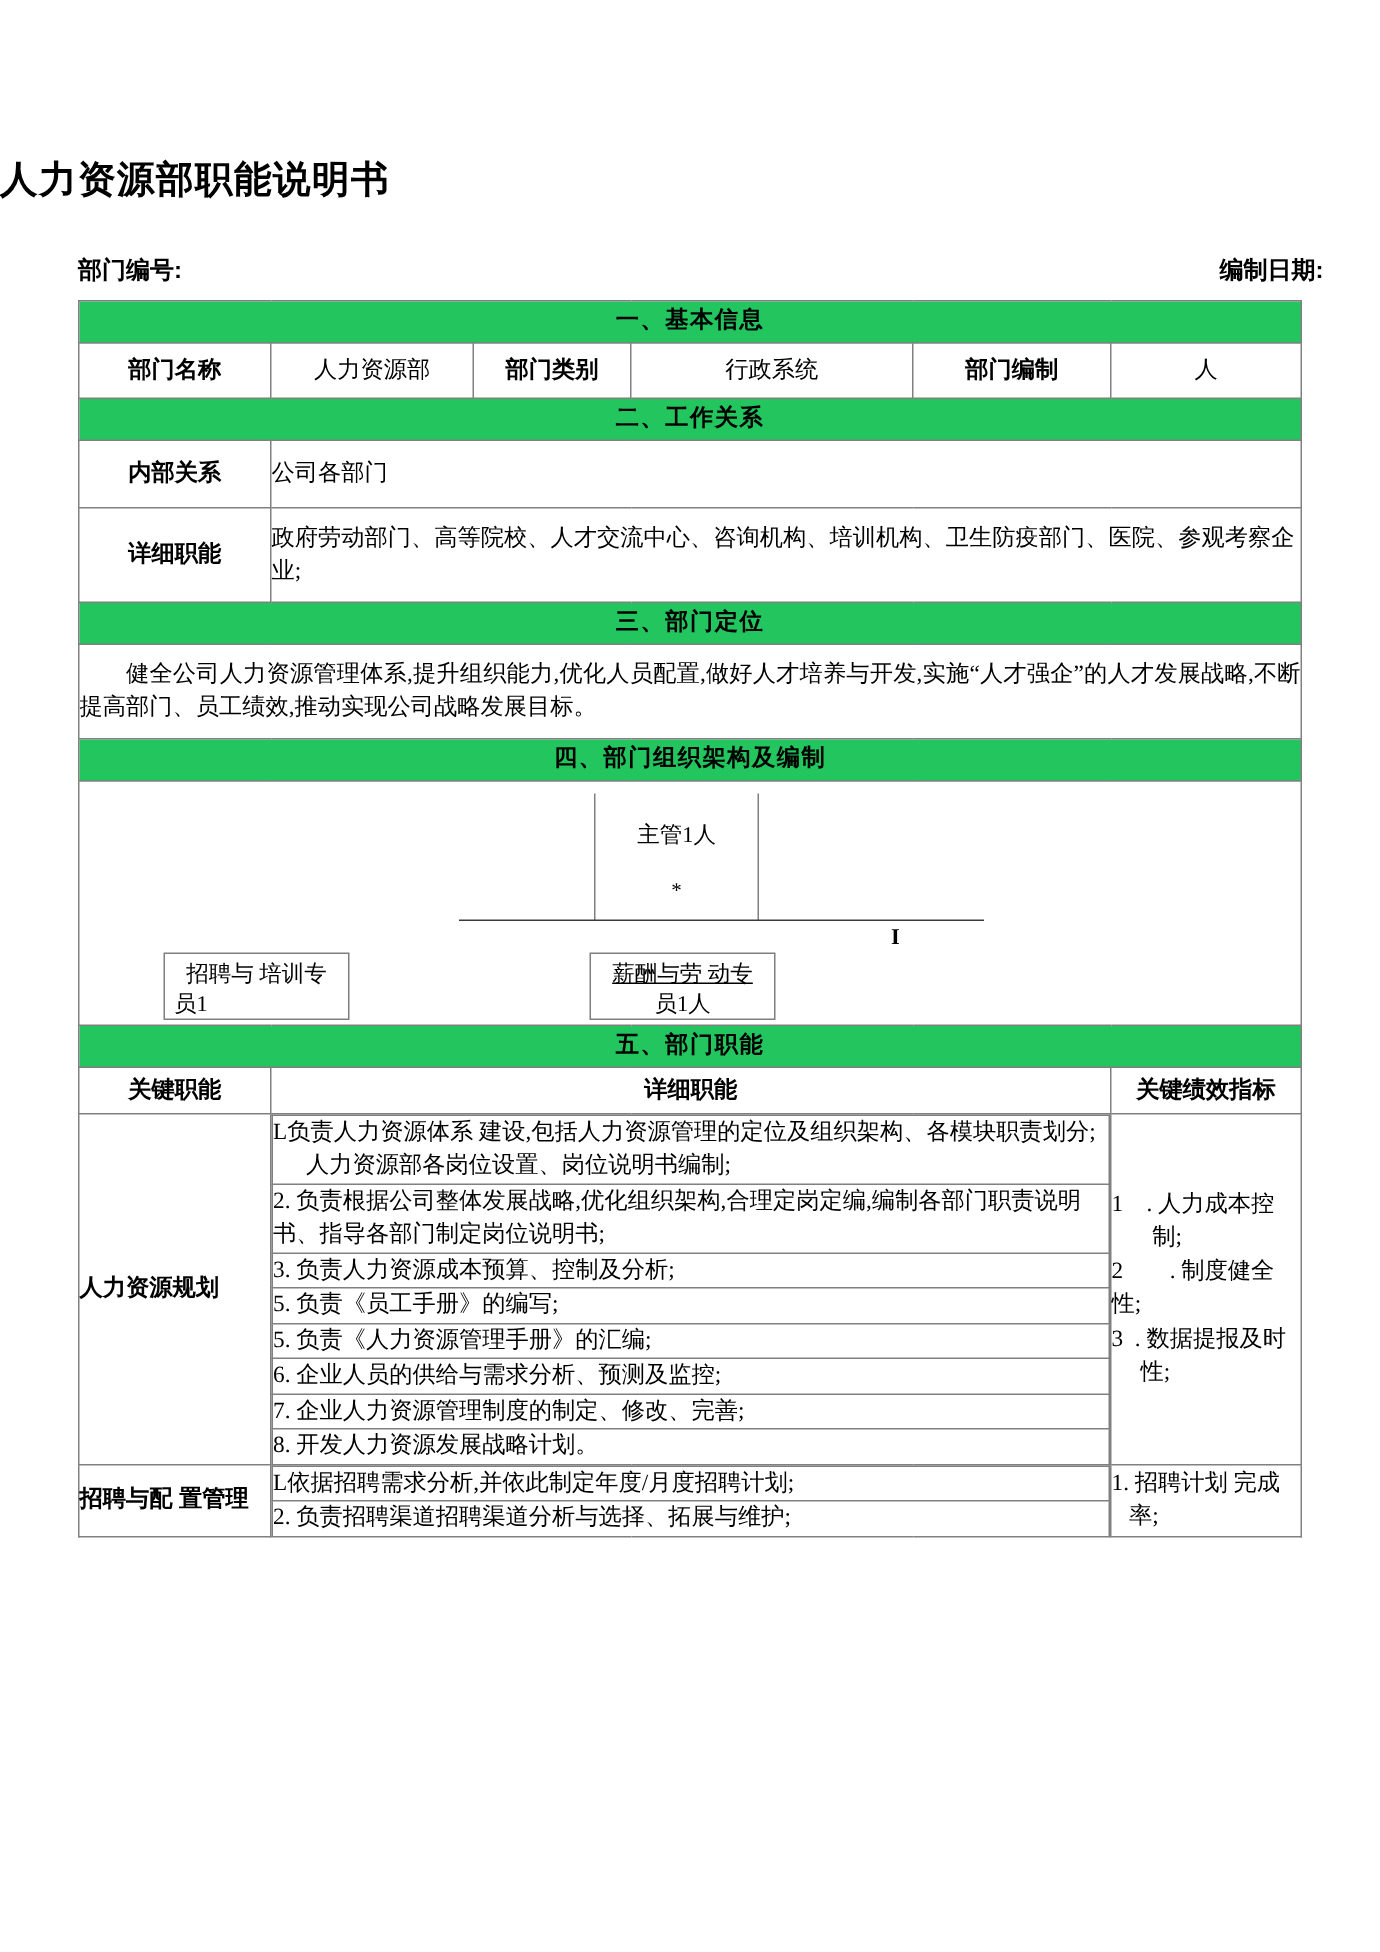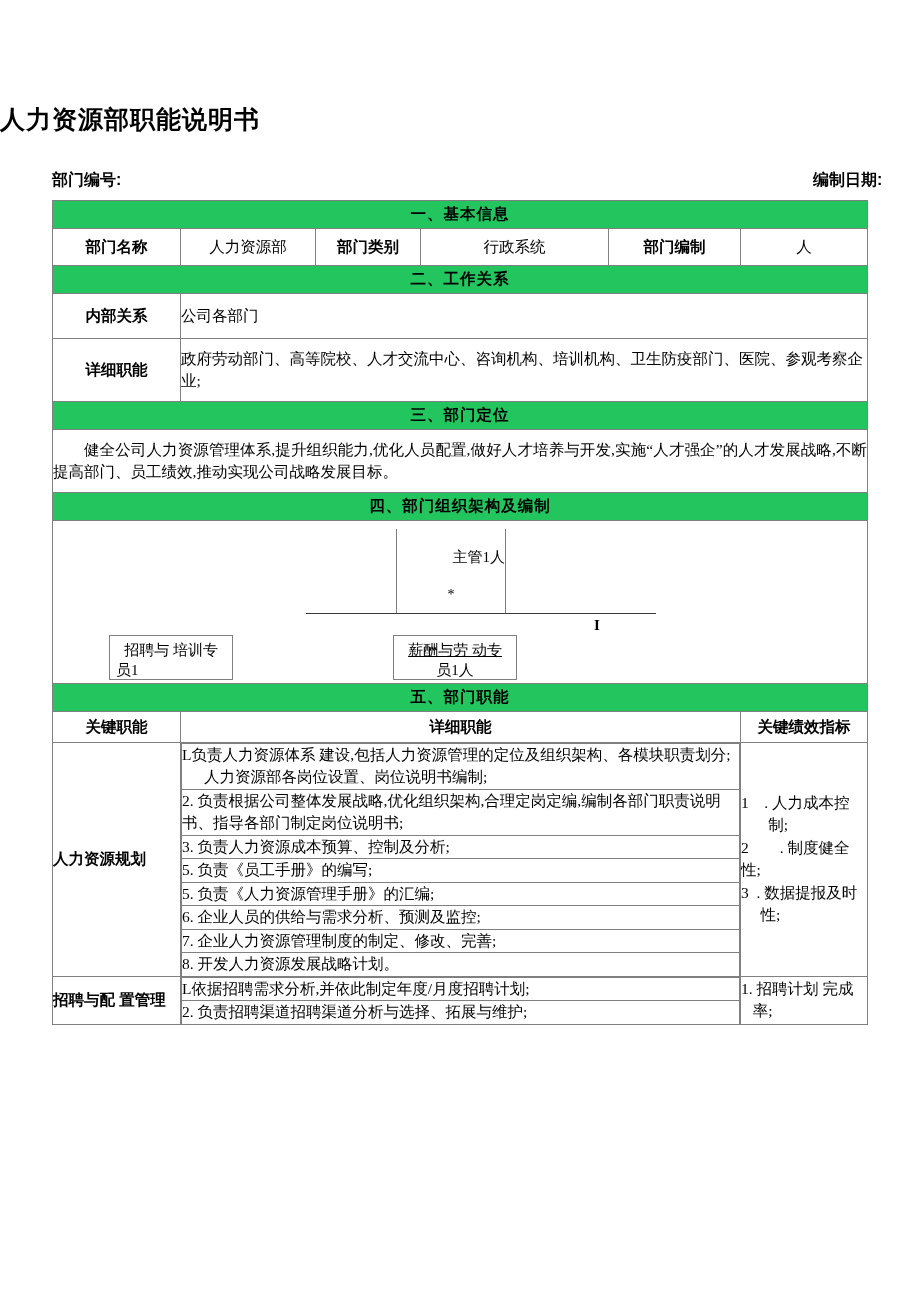--- a/index.html
+++ b/index.html
@@ -114,21 +114,21 @@
   }
   .org-top {
     left: 343px; top: 8px;
     width: 110px; height: 85px;
     border-left: 1px solid #7f7f7f;
     border-right: 1px solid #7f7f7f;
     border-top: none; border-bottom: none;
   }
   .org-top .t1 {
     position: absolute; left: 0; top: 18px; width: 100%;
-    text-align: right;
+    text-align: center;
   }
   .org-top .t2 {
     position: absolute; left: 0; top: 57px; width: 100%;
     text-align: center; font-size: 14px;
   }
   .org-hline {
     position: absolute;
     left: 253px; top: 92px;
     width: 350px; height: 0;
     border-top: 1px solid #3a3a3a;

